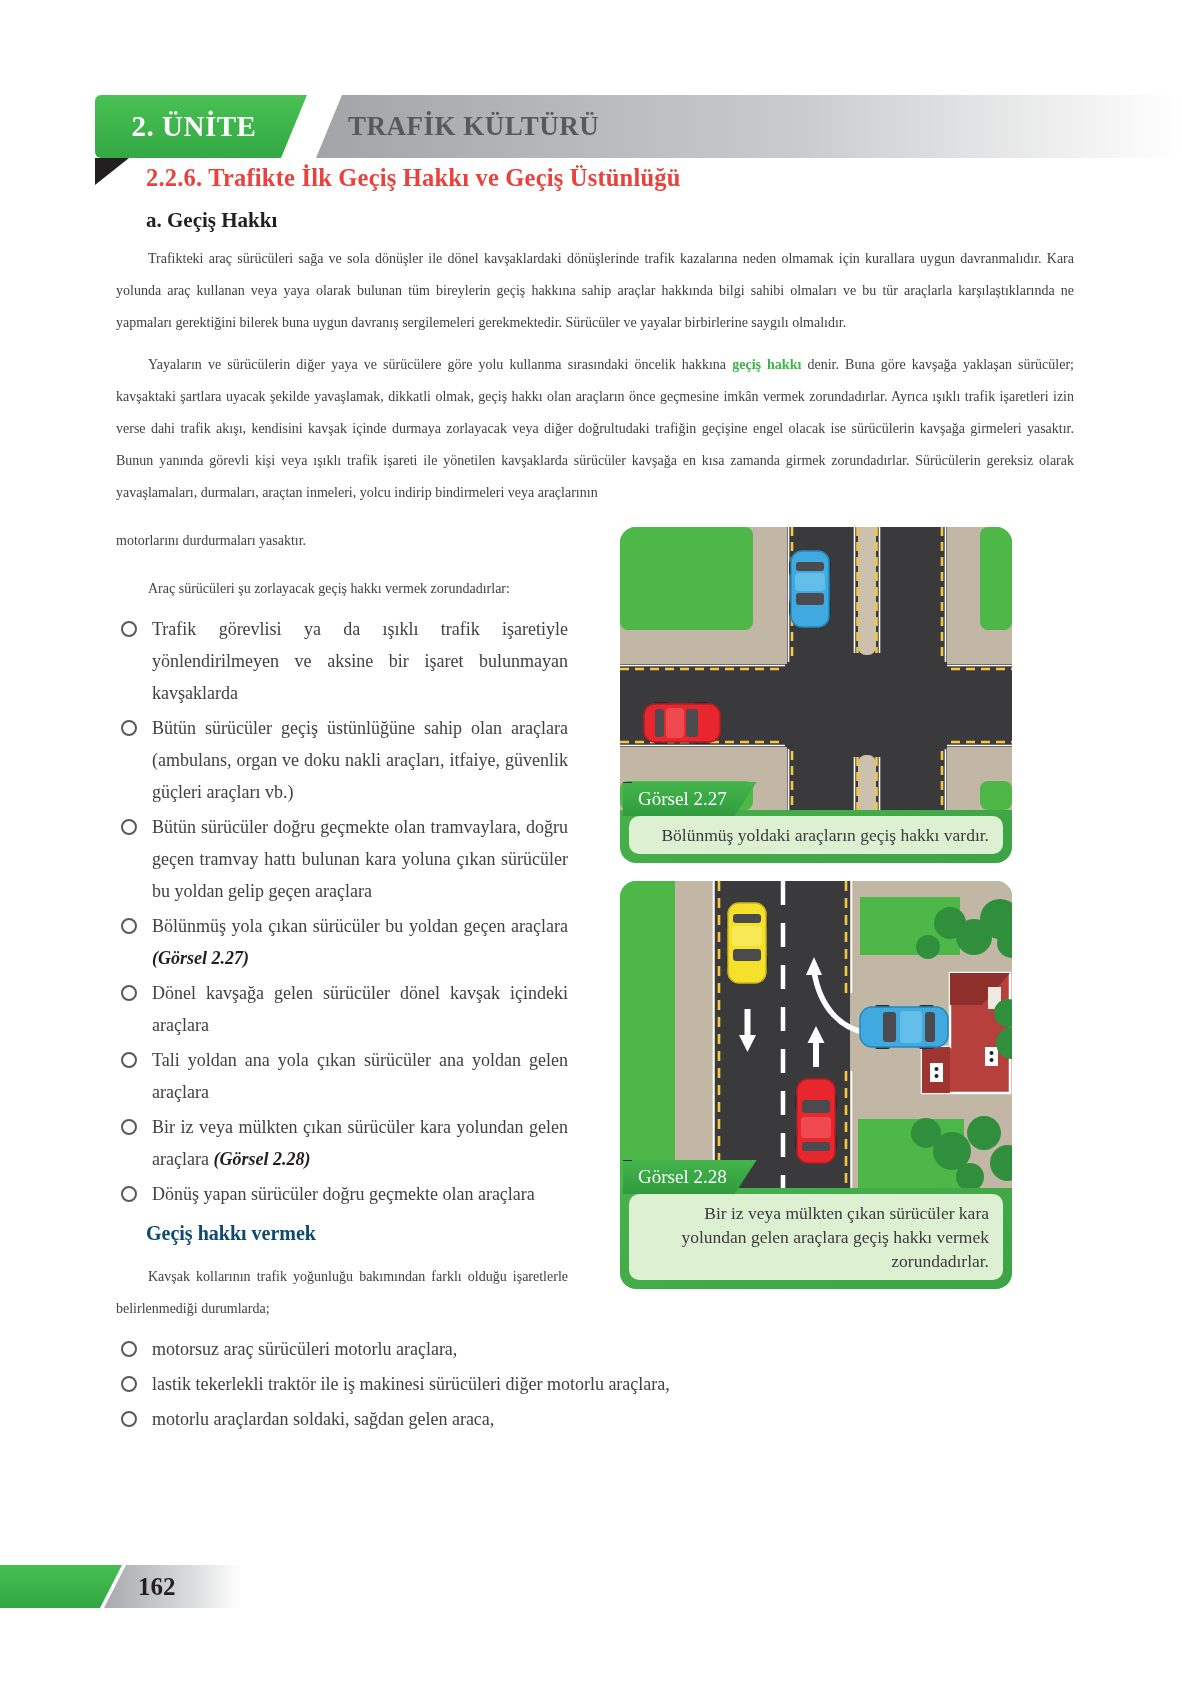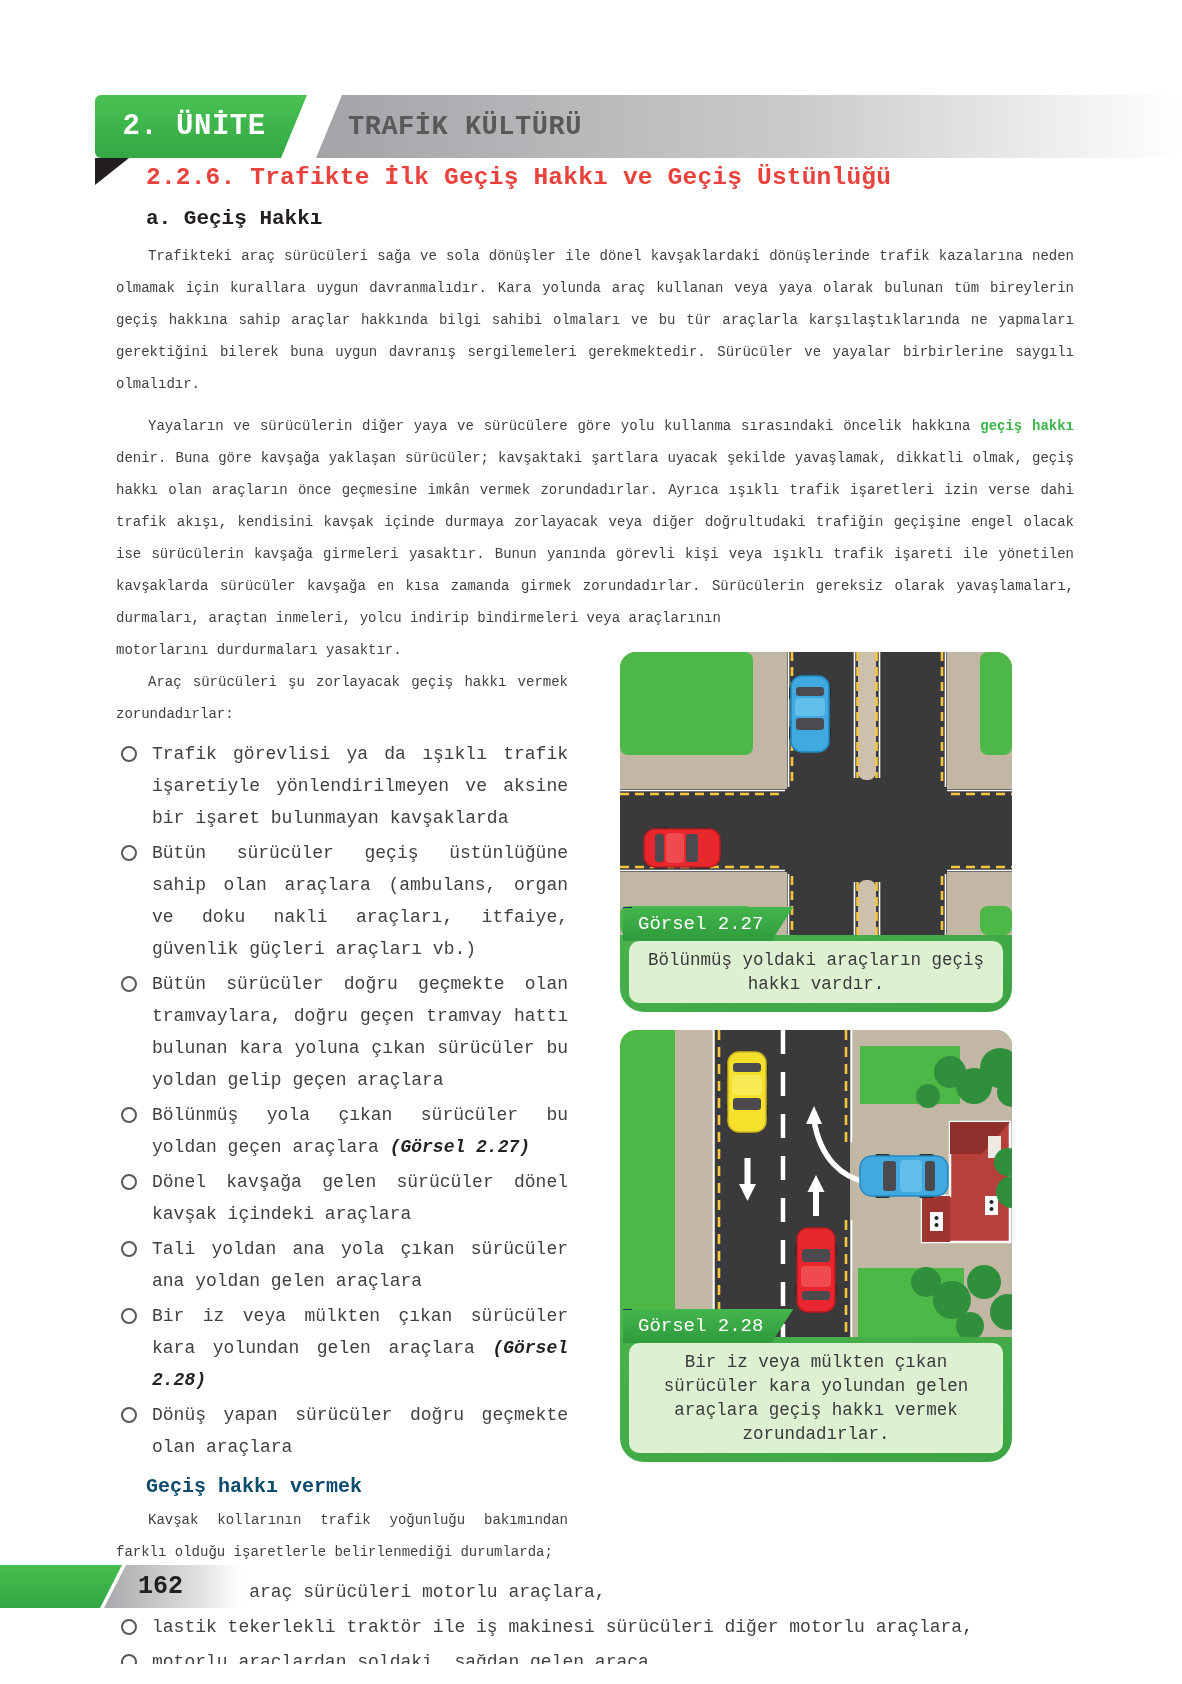--- a/index.html
+++ b/index.html
@@ -1,17 +1,17 @@
 <!DOCTYPE html>
 <html lang="tr"><head>
 <meta charset="utf-8">
 <style>
   html,body{margin:0;padding:0;background:#ffffff;}
   .page{position:relative;width:1182px;height:1664px;background:#fff;overflow:hidden;
-        font-family:Liberation Mono, monospace;color:#414042;}
+        font-family:Liberation Serif, serif;color:#414042;}
   
   .hdr-green{position:absolute;left:95px;top:95px;width:212px;height:63px;
     background:linear-gradient(180deg,#49c153 0%,#33a843 100%);
     clip-path:polygon(0 0,100% 0,calc(100% - 26px) 100%,0 100%);
     border-radius:6px 0 0 6px;
     display:flex;align-items:center;justify-content:center;}
   .hdr-green span{color:#fff;font-size:29px;font-weight:bold;letter-spacing:.5px;padding-right:14px;}
   .hdr-gray{position:absolute;left:316px;top:95px;right:0;height:63px;
     background:linear-gradient(90deg,#a2a4a7 0%,#c9cacc 55%,#ffffff 100%);
     clip-path:polygon(26px 0,100% 0,100% 100%,0 100%);
@@ -23,39 +23,39 @@
   .content{position:absolute;left:116px;right:108px;top:160px;}
   .sec-heading{color:#e9423c;font-size:24.5px;font-weight:bold;margin:4px 0 0 30px;letter-spacing:.2px;}
   .sub-a{font-size:21px;font-weight:bold;color:#231f20;margin:16px 0 0 30px;}
   p.body{font-size:14px;line-height:32px;text-align:justify;margin:10px 0 0 0;}
   .indent{text-indent:32px;}
   .hl{color:#3db54a;font-weight:bold;}
   
   .cols{display:flex;margin-top:0;}
   .colL{width:452px;flex:none;}
   .colR{width:392px;flex:none;margin-left:52px;margin-top:18px;}
-  .colL p.body{margin-top:0;}
+  .colL p.body{margin-top:16px;}
   .colL .list-intro{margin-top:10px;}
   ul.blist{list-style:none;margin:8px 0 0 0;padding:0;}
   ul.blist li{display:flex;font-size:18px;line-height:32px;text-align:justify;margin:0 0 3px 0;}
   .blt{flex:none;width:12px;height:12px;border:2.8px solid #58595b;border-radius:50%;
        margin:8px 15px 0 5px;background:#fff;}
   .blt-text{flex:1;text-align:justify;}
   .ref{font-style:italic;font-weight:bold;color:#231f20;}
   .pass-h{font-size:20px;font-weight:bold;color:#0c4a6e;margin:12px 0 6px 30px;}
   
   .bottom-list{margin-top:14px;}
   .bottom-list li{margin-bottom:5px;}
   
   .figure{position:relative;width:392px;background:linear-gradient(160deg,#57c155 0%,#3ca444 100%);
-    border-radius:24px;padding-bottom:9px;margin-bottom:18px;}
+    border-radius:16px;padding-bottom:9px;margin-bottom:18px;}
   .scene{display:block;border-radius:16px 16px 0 0;overflow:hidden;}
   .scene svg{display:block;}
   .fig-cap{margin:6px 9px 0 9px;background:#def0d2;border-radius:10px;
-    padding:7px 14px;font-size:17.5px;line-height:24px;color:#3a3a3c;text-align:center;}
+    padding:7px 14px;font-size:17.5px;line-height:24px;color:#3a3a3c;text-align:right;}
   .fig-badge{position:absolute;left:3px;height:34px;line-height:34px;
     padding:0 30px 0 15px;color:#fff;font-size:19px;
     background:linear-gradient(180deg,#44b54c,#2f9b3d);
     clip-path:polygon(0 0,100% 0,calc(100% - 22px) 100%,0 100%);}
   .badge-notch{position:absolute;left:-6px;top:-11px;width:15px;height:12px;background:#16355c;
     clip-path:polygon(100% 0,100% 100%,0 100%);}
   .badge-27{top:255px;}
   .badge-28{top:279px;text-align:right;}
   
   .ftr-green{position:absolute;left:0;top:1565px;width:122px;height:43px;

